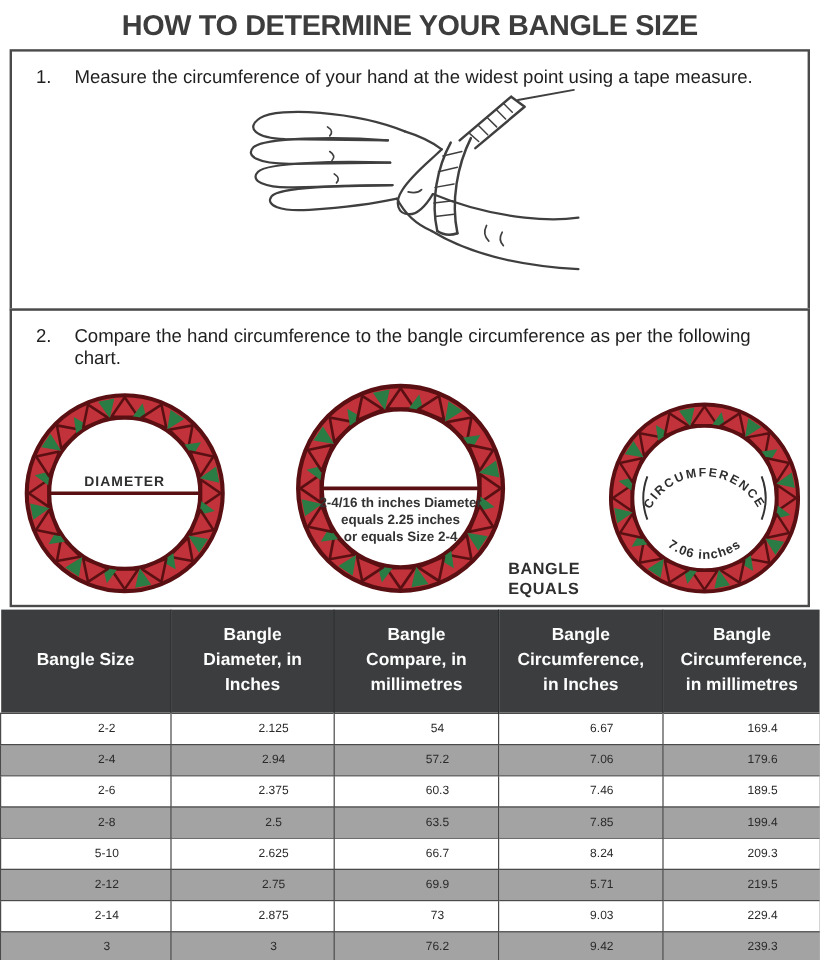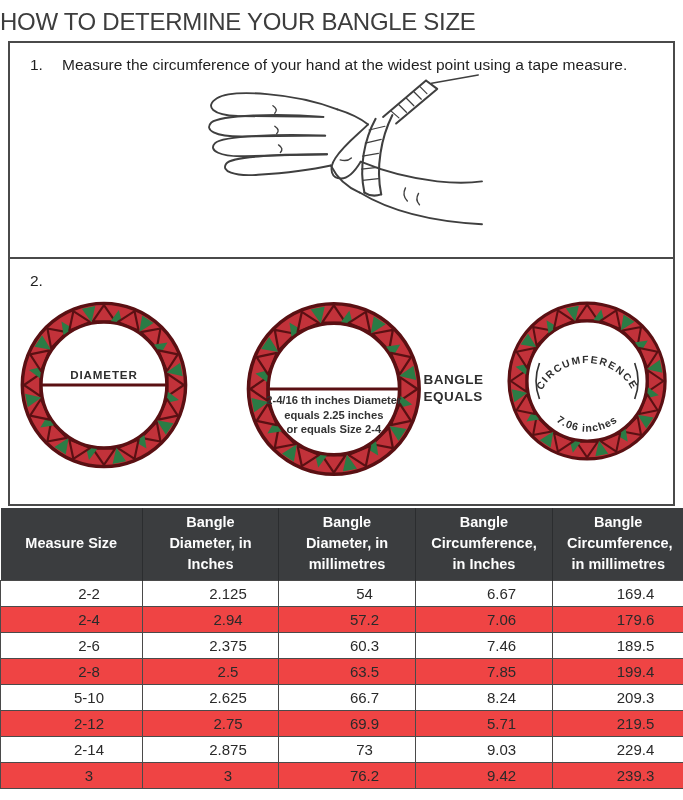--- a/index.html
+++ b/index.html
@@ -2,60 +2,60 @@
 <html><head>
 <meta charset="utf-8">
 <style>
   html,body{margin:0;padding:0;}
   body{
     width:683px;height:800px;background:#ffffff;
     font-family:"Liberation Sans", sans-serif;
     color:#2e2e2e; position:relative; overflow:hidden;
   }
   .page-title{
-    text-align:left; padding:8px 0 5px;
-    font-size:24px; font-weight:400; color:#3d3d3d; letter-spacing:-0.3px;
+    text-align:center; padding:8px 0 5px;
+    font-size:24px; font-weight:700; color:#3d3d3d; letter-spacing:-0.3px;
   }
   .panel{
     margin:0 8px; border:2px solid #4a4a4a; box-sizing:border-box; background:#fff;
   }
   #panel-step1{ height:218px; }
   #panel-step2{ margin-top:-2px; height:249px; }
   .step-line{ display:flex; padding:13px 12px 0 20px; font-size:15.5px; color:#1f1f1f; }
   .step-num{ width:32px; flex:0 0 32px; }
   .hand-wrap{ text-align:center; margin-top:0px; }
-  .bangle-row{ display:flex; align-items:flex-start; padding:6px 4px 0 6px; }
+  .bangle-row{ display:flex; align-items:flex-end; padding:6px 4px 0 6px; }
   .b1{ margin-left:2px; }
   .b2{ margin-left:54px; }
   .b3{ margin-left:6px; }
   .equals-label{
     margin-left:0; margin-top:76px; width:78px;
     font-size:13.5px; font-weight:700; color:#2f2f2f; letter-spacing:0.5px; line-height:1.25;
     text-align:left;
   }
   table.size-table{
     width:683px; border-collapse:collapse; table-layout:fixed; margin-top:2px;
   }
   table.size-table col.c0{width:142px;}
   table.size-table col.c1{width:136px;}
   table.size-table col.c2{width:137px;}
   table.size-table col.c3{width:137px;}
   table.size-table col.c4{width:131px;}
   table.size-table th{
     background:#3b3d3f; color:#fdfdfd; font-weight:600; font-size:14.5px;
-    height:72px; vertical-align:middle; text-align:center; line-height:1.45;
+    height:86px; vertical-align:middle; text-align:center; line-height:1.45;
     border-left:1px solid #2b2d2f; padding:0 14px; box-sizing:border-box;
   }
   table.size-table th:first-child{ border-left:none; }
   table.size-table td{
     height:23px; text-align:center; vertical-align:middle;
-    font-size:15px; color:#2a2a2a;
+    font-size:10px; color:#2a2a2a;
     border:1px solid #4a4a4a; background:#ffffff;padding-left:36px;
   }
-  table.size-table tr.alt td{ background:#ef4444; }
+  table.size-table tr.alt td{ background:#a3a3a3; }
   svg text{ font-family:"Liberation Sans", sans-serif; }
 </style>
 </head>
 <body>
 
 <div class="page-title">HOW TO DETERMINE YOUR BANGLE SIZE</div>
 
 <div class="panel" id="panel-step1">
   <div class="step-line">
     <span class="step-num">1.</span>
@@ -90,20 +90,21 @@
       <path d="M190,94 C214,104 244,112 272,115 C290,117 306,117 320,115"></path>
       <path d="M189,127 C220,146 264,158 320,161"></path>
       <path d="M238,122 q-4,8 2,14 M252,128 q-4,7 1,12" stroke-width="1.5"></path>
     </svg>
   </div>
 </div>
 
 <div class="panel" id="panel-step2">
   <div class="step-line">
     <span class="step-num">2.</span>
+    <span>Compare the hand circumference to the bangle circumference as per the following chart.</span>
   </div>
 
   <div class="bangle-row">
 
     <svg class="b1" width="178" height="178" viewBox="0 0 200 200">
       <g class="bangle-pattern">
           <circle cx="100" cy="100" r="84" fill="none" stroke="#c2323a" stroke-width="22"></circle>
           <g transform="rotate(0 100 100)">
             <path d="M100,7 L87,26 L113,26 Z" fill="#c2323a" stroke="#5a1013" stroke-width="2.5" stroke-linejoin="round"></path>
           </g>
@@ -441,23 +442,23 @@
 <table class="size-table">
   <colgroup>
       <col class="c0">
       <col class="c1">
       <col class="c2">
       <col class="c3">
       <col class="c4">
     </colgroup>
   <thead>
     <tr>
-      <th>Measure Size</th>
+      <th>Bangle Size</th>
       <th>Bangle Diameter, in Inches</th>
-      <th>Bangle Diameter, in millimetres</th>
+      <th>Bangle Compare, in millimetres</th>
       <th>Bangle Circumference, in Inches</th>
       <th>Bangle Circumference, in millimetres</th>
     </tr>
   </thead>
   <tbody>
       <tr>
         <td>2-2</td>
         <td>2.125</td>
         <td>54</td>
         <td>6.67</td>

